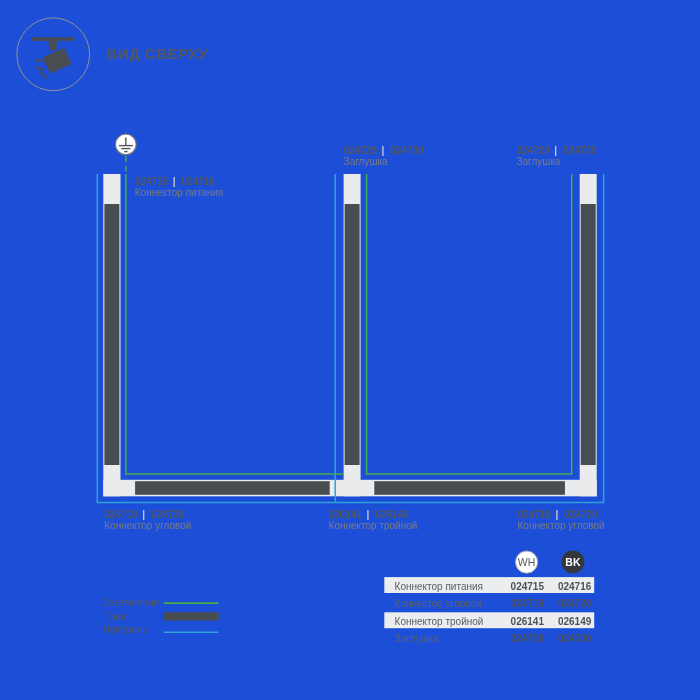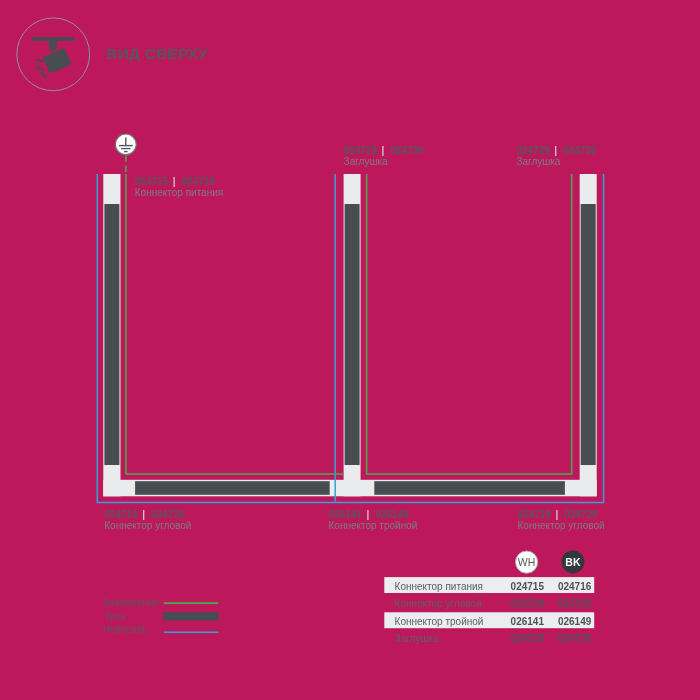--- a/index.html
+++ b/index.html
@@ -1,16 +1,16 @@
 <!DOCTYPE html>
 <html><head>
 <meta charset="utf-8">
 <style>
   html,body{margin:0;padding:0;background:#ffffff;}
-  #page{position:relative;width:700px;height:700px;background:#be185d;overflow:hidden;
+  #page{position:relative;width:700px;height:700px;background:#1d4ed8;overflow:hidden;
         font-family:"Liberation Sans", sans-serif;}
   svg{position:absolute;left:0;top:0;}
 </style>
 </head>
 <body>
 <div id="page">
 <svg width="700" height="700" viewBox="0 0 700 700" xmlns="http://www.w3.org/2000/svg">
 
   <circle cx="53.2" cy="54.3" r="36.4" fill="none" stroke="#8e9296" stroke-width="1"></circle>
   <g fill="#484d52">

